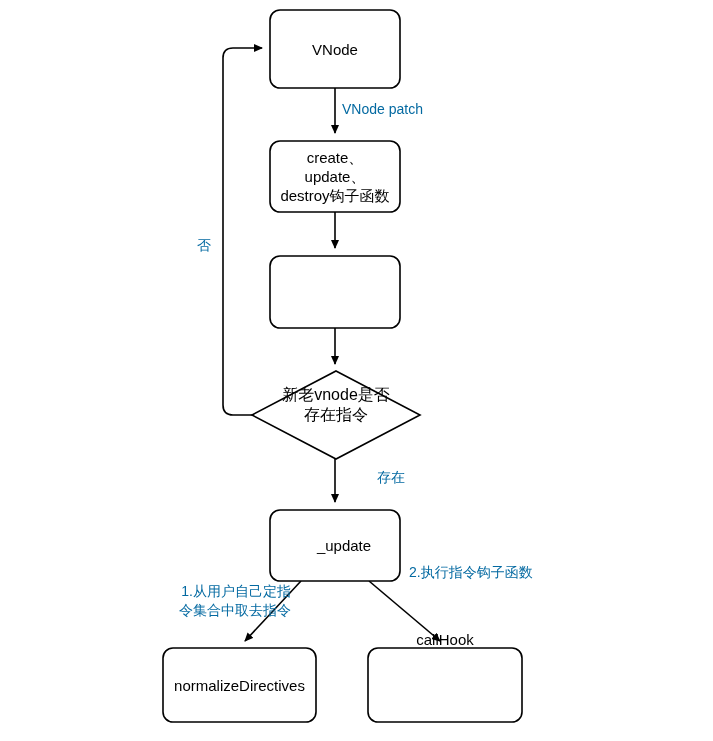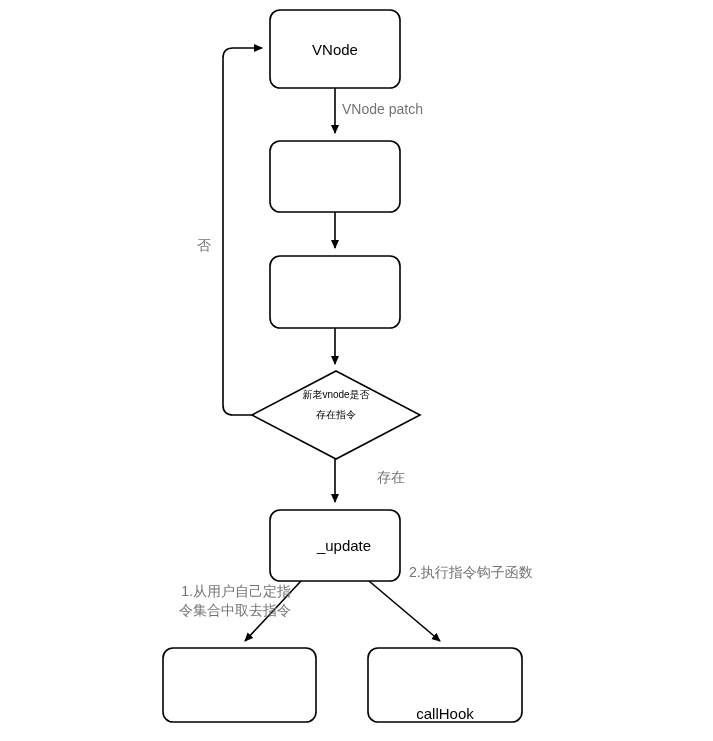--- a/index.html
+++ b/index.html
@@ -37,21 +37,21 @@
     font-size: 15px;
     line-height: 19px;
     color: #000000;
     pointer-events: none;
     white-space: pre-line;
   }
   .edge-label {
     position: absolute;
     font-size: 14px;
     line-height: 19px;
-    color: #737373;
+    color: #0369a1;
     white-space: pre-line;
   }
   .edge-label.center {
     text-align: right;
   }
 </style>
 </head>
 <body>
 
 <div id="canvas">
@@ -86,29 +86,33 @@
       <rect x="270" y="256" width="130" height="72" rx="10" ry="10"></rect>
       <polygon points="336,371 420,415 336,459 252,415"></polygon>
       <rect x="270" y="510" width="130" height="71" rx="10" ry="10"></rect>
       <rect x="163" y="648" width="153" height="74" rx="10" ry="10"></rect>
       <rect x="368" y="648" width="154" height="74" rx="10" ry="10"></rect>
     </g>
   </svg>
 
   <div class="node-label" style="left:270px; top:10px; width:130px; height:78px;border-radius:7px;">VNode</div>
 
+  <div class="node-label" style="left:262px; top:141px; width:146px; height:71px;">create、
+update、
+destroy钩子函数</div>
 
 
-  <div class="node-label" style="left:256px; top:380px; width:160px; height:50px; font-size:10px; line-height:20px;">新老vnode是否
+  <div class="node-label" style="left:256px; top:380px; width:160px; height:50px; font-size:16px; line-height:20px;">新老vnode是否
 存在指令</div>
 
   <div class="node-label" style="left:270px; top:510px; width:148px; height:71px;">_update</div>
 
+  <div class="node-label" style="left:163px; top:648px; width:153px; height:74px;">normalizeDirectives</div>
 
-  <div class="node-label" style="left:368px; top:684px; width:154px; height:58px;">callHook</div>
+  <div class="node-label" style="left:368px; top:610px; width:154px; height:58px;">callHook</div>
 
   <div class="edge-label" style="left:342px; top:100px;">VNode patch</div>
 
   <div class="edge-label" style="left:197px; top:236px;">否</div>
 
   <div class="edge-label" style="left:341px; top:468px;margin-left:36px;">存在</div>
 
   <div class="edge-label center" style="left:131px; top:582px; width:160px;">1.从用户自己定指
 令集合中取去指令</div>
 

